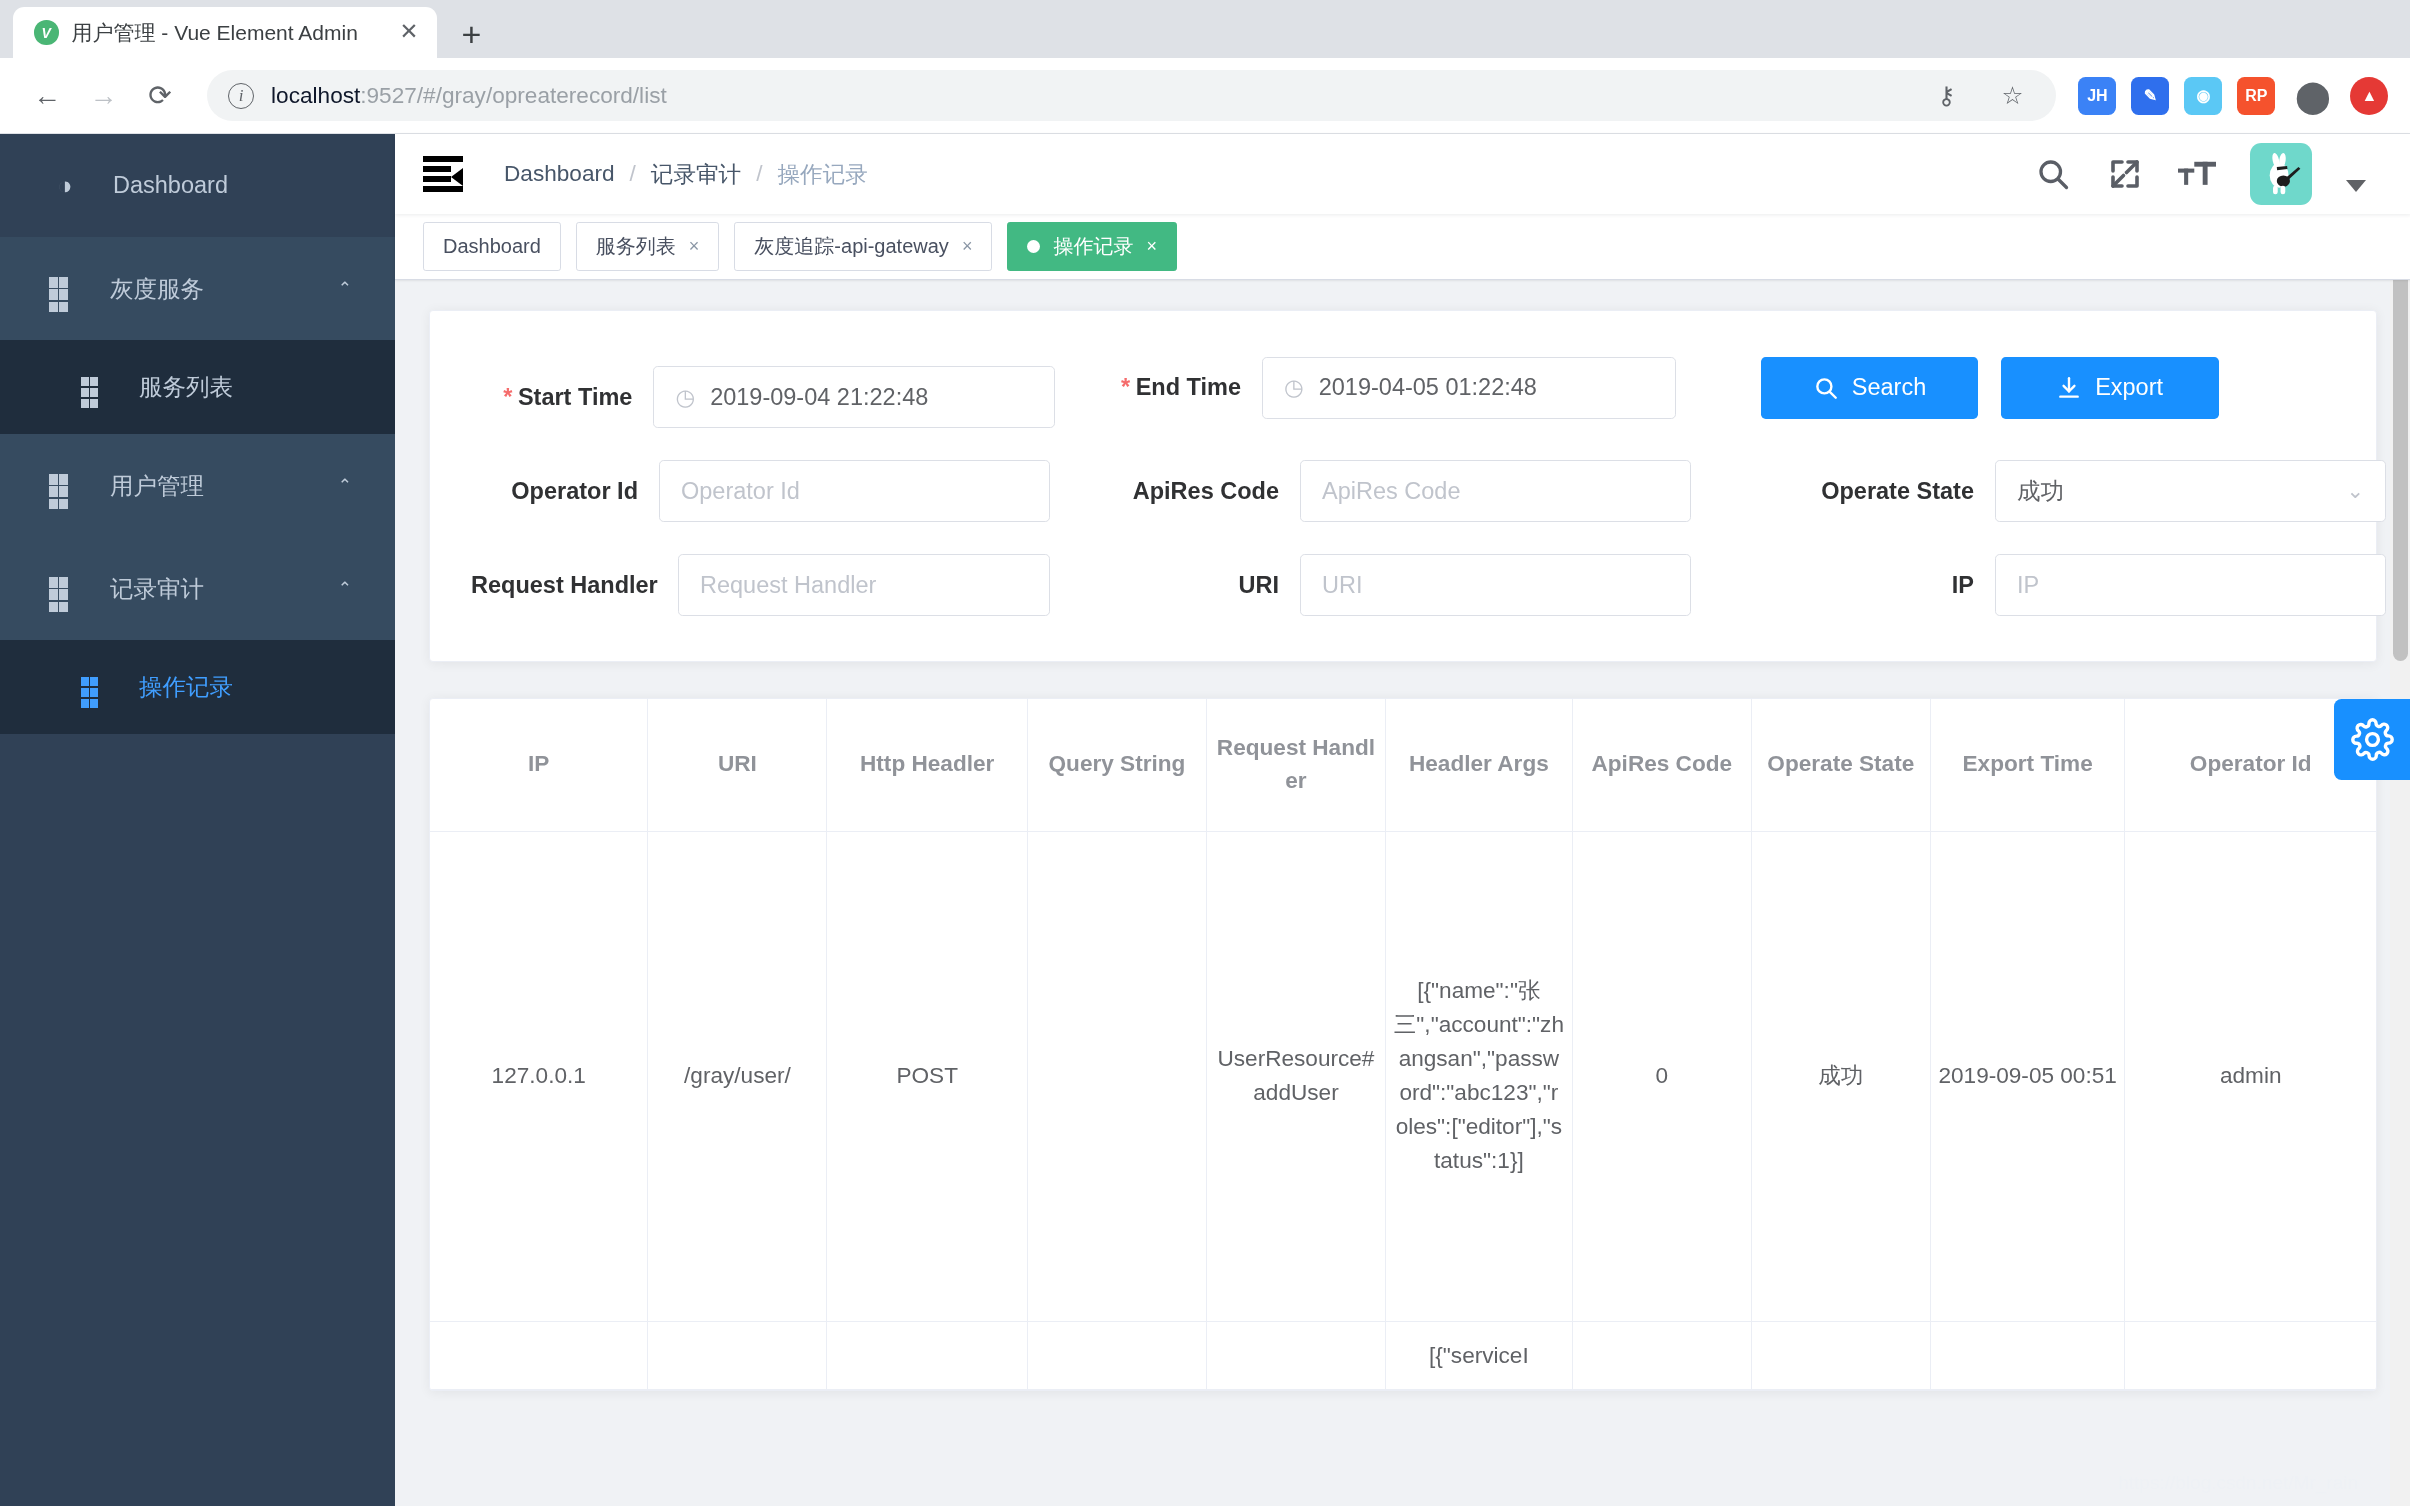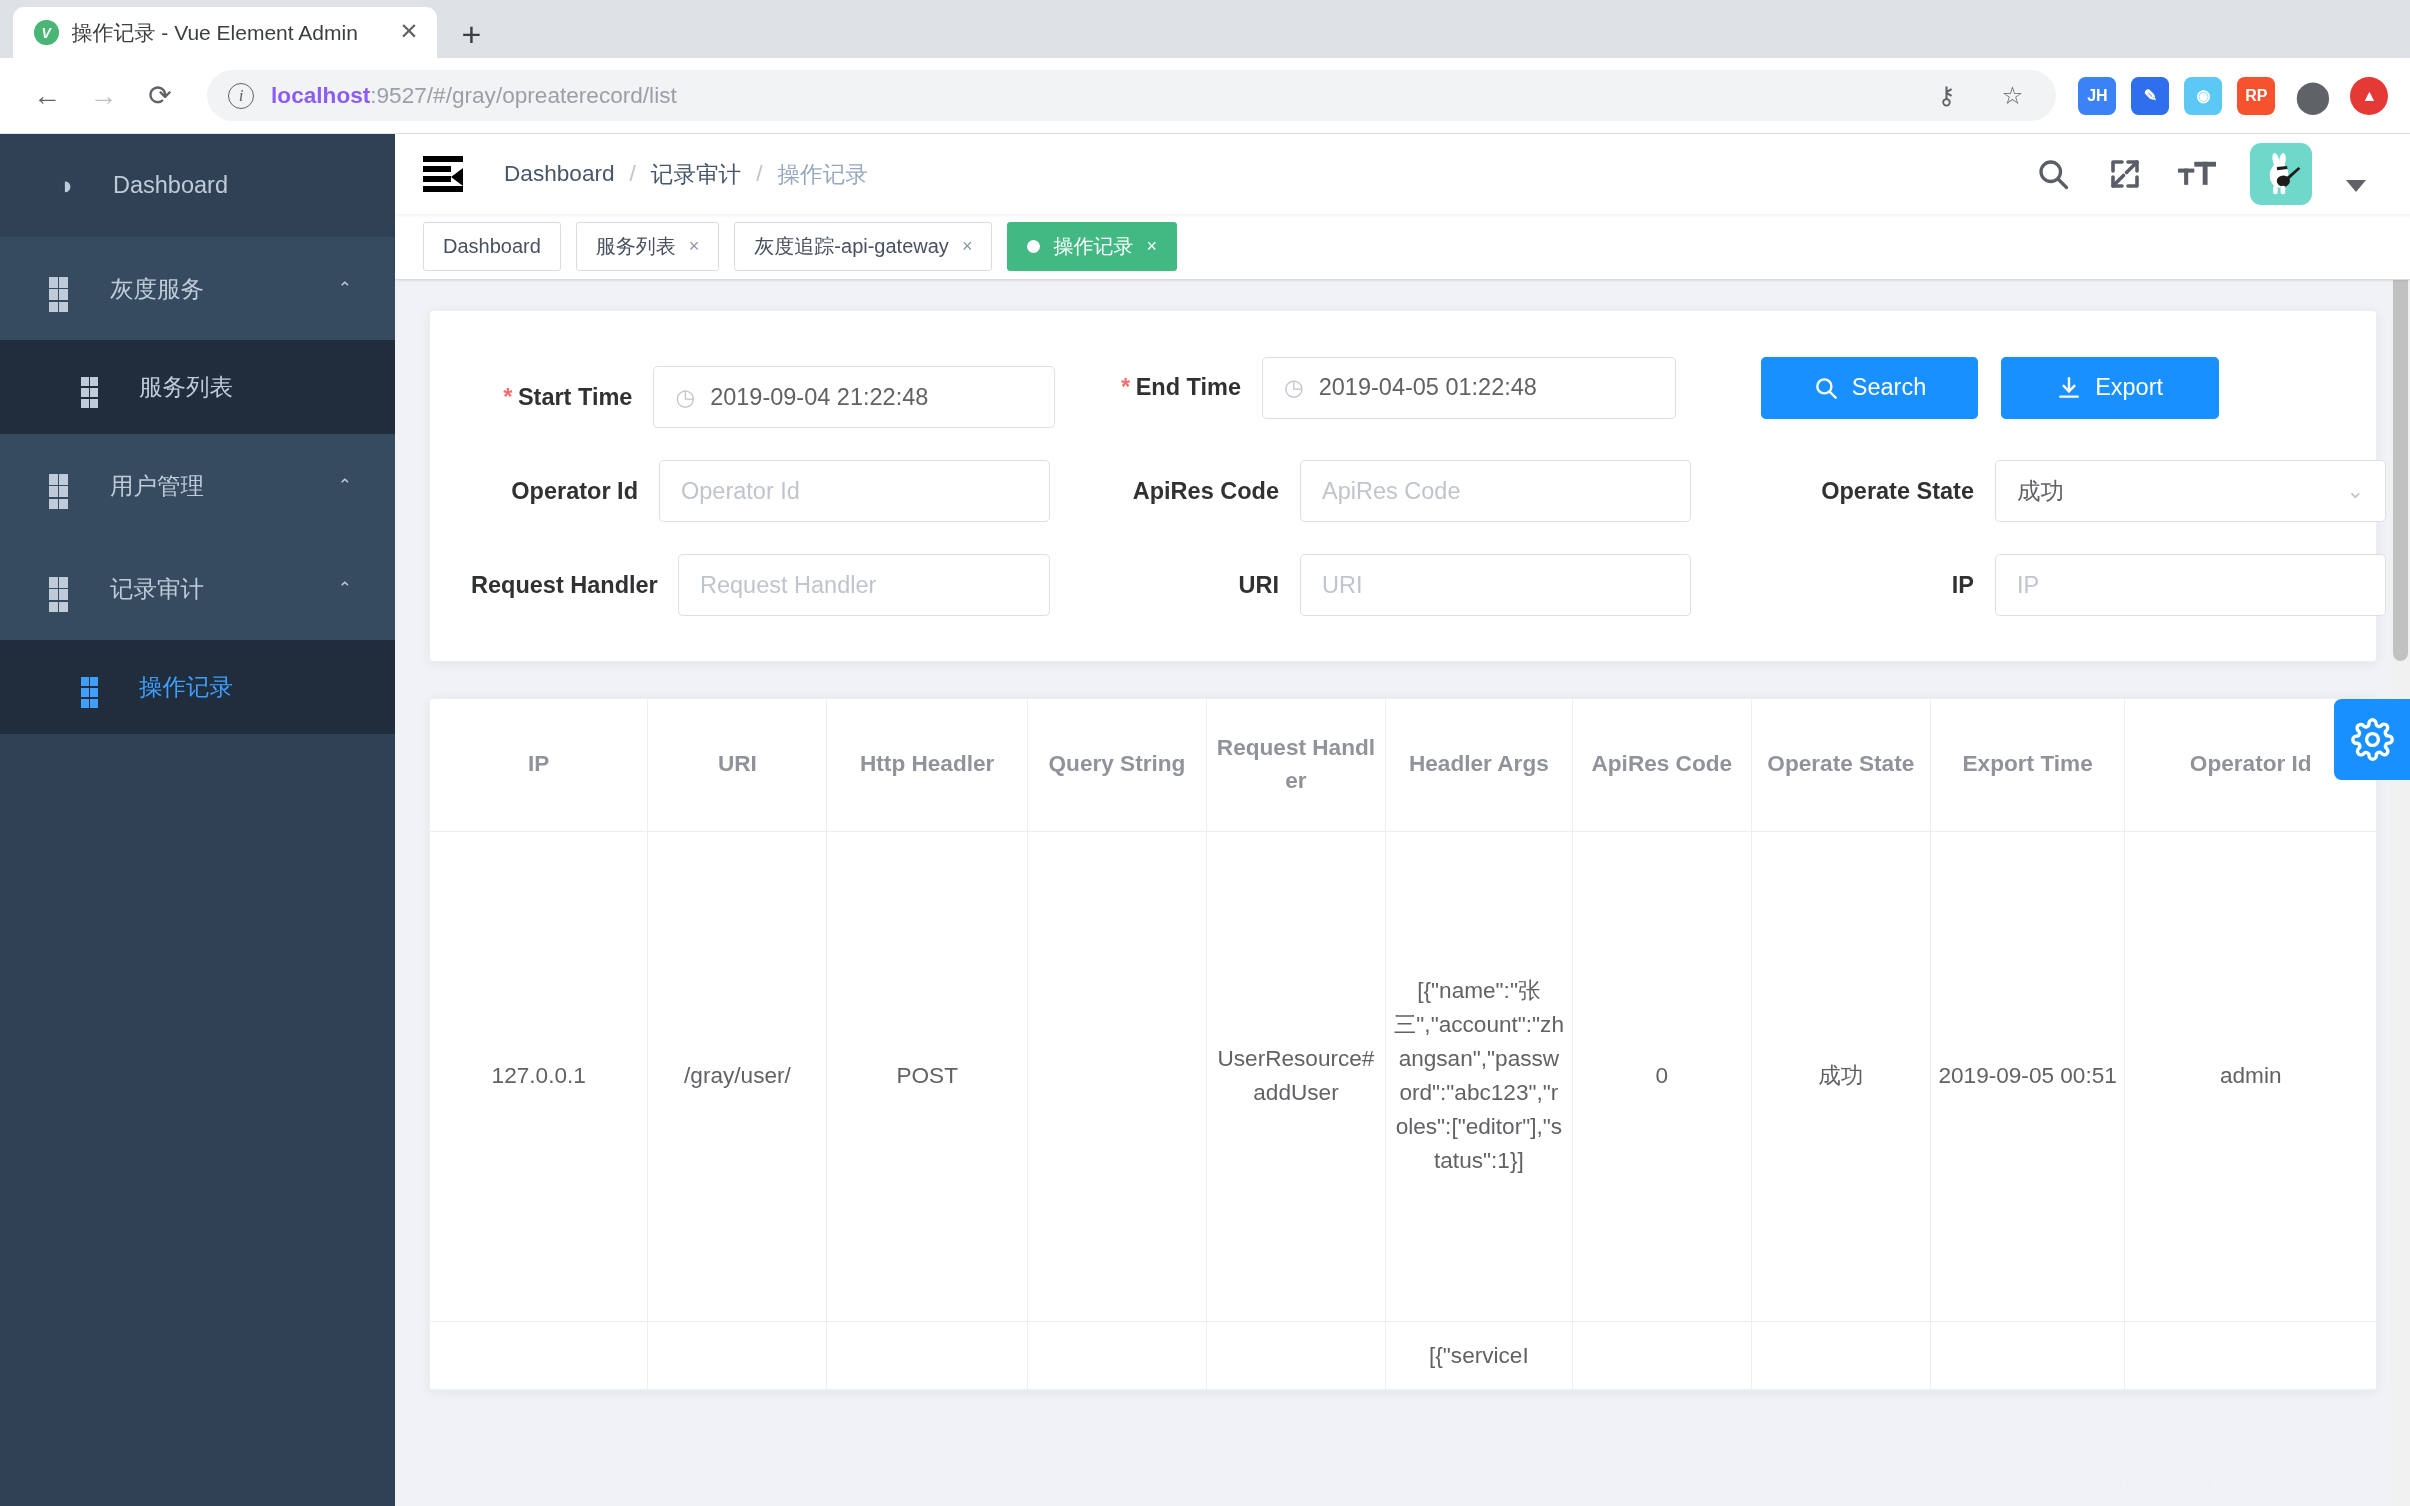--- a/index.html
+++ b/index.html
@@ -34,21 +34,21 @@
   .omnibox {
     flex:1; height:51px; background:#f1f3f4; border-radius:26px; margin:0 15px;
     display:flex; align-items:center; padding:0 21px; gap:17px;
   }
   .omnibox .info-ic {
     width:26px; height:26px; border-radius:50%; border:1.9px solid #5f6368;
     color:#5f6368; font-size:17px; font-style:italic; display:flex;
     align-items:center; justify-content:center; font-family:"Liberation Serif", serif;
   }
   .url { font-size:22.6px; color:#9aa0a6; white-space:nowrap; }
-  .url b { color:#8b5cf6; font-weight:bold; }
+  .url b { color:#0f172a; font-weight:normal; }
   .tool-icons { display:flex; align-items:center; gap:15px; }
   .ti { width:45px; height:45px; display:flex; align-items:center; justify-content:center;
         font-size:24.5px; color:#5f6368; cursor:pointer; }
   .ext { width:38px; height:38px; border-radius:7.5px; display:flex; align-items:center;
          justify-content:center; color:#fff; font-size:16px; font-weight:bold; cursor:pointer; }
 
   
   .app { position:absolute; top:134px; left:0; width:2411px; height:1373px; background:#fff; display:flex; }
 
   
@@ -145,21 +145,21 @@
                       background:#c1c1c1; border-radius:7.5px; }
 </style>
 </head>
 <body>
 
 <div class="browser">
 
   <div class="tabstrip">
     <div class="tab">
       <div class="tab-favicon">V</div>
-      <div class="tab-title">操作记录 - Vue Element Admin</div>
+      <div class="tab-title">用户管理 - Vue Element Admin</div>
       <div class="tab-close">✕</div>
     </div>
     <div class="newtab">+</div>
   </div>
 
   <div class="toolbar">
     <div class="navbtn">←</div>
     <div class="navbtn disabled">→</div>
     <div class="navbtn">⟳</div>
     <div class="omnibox">

